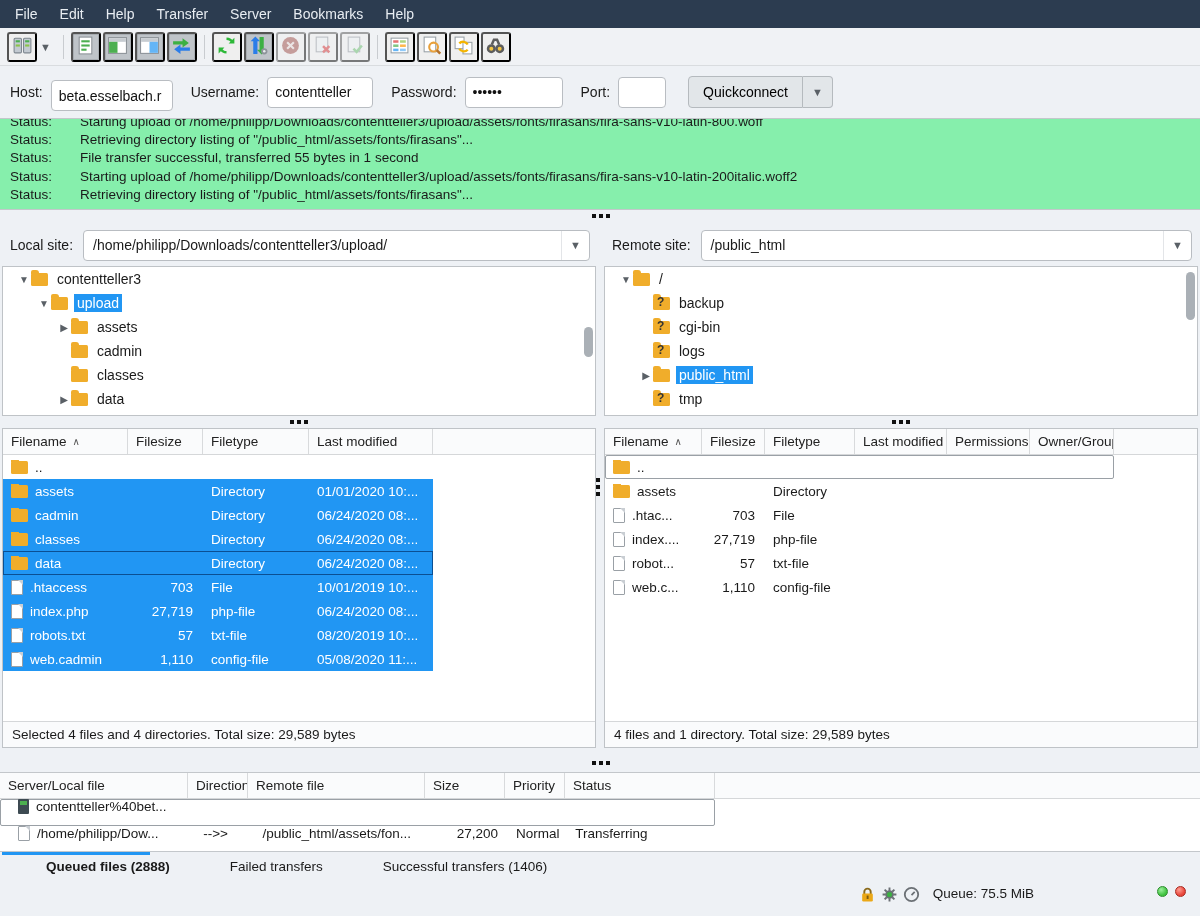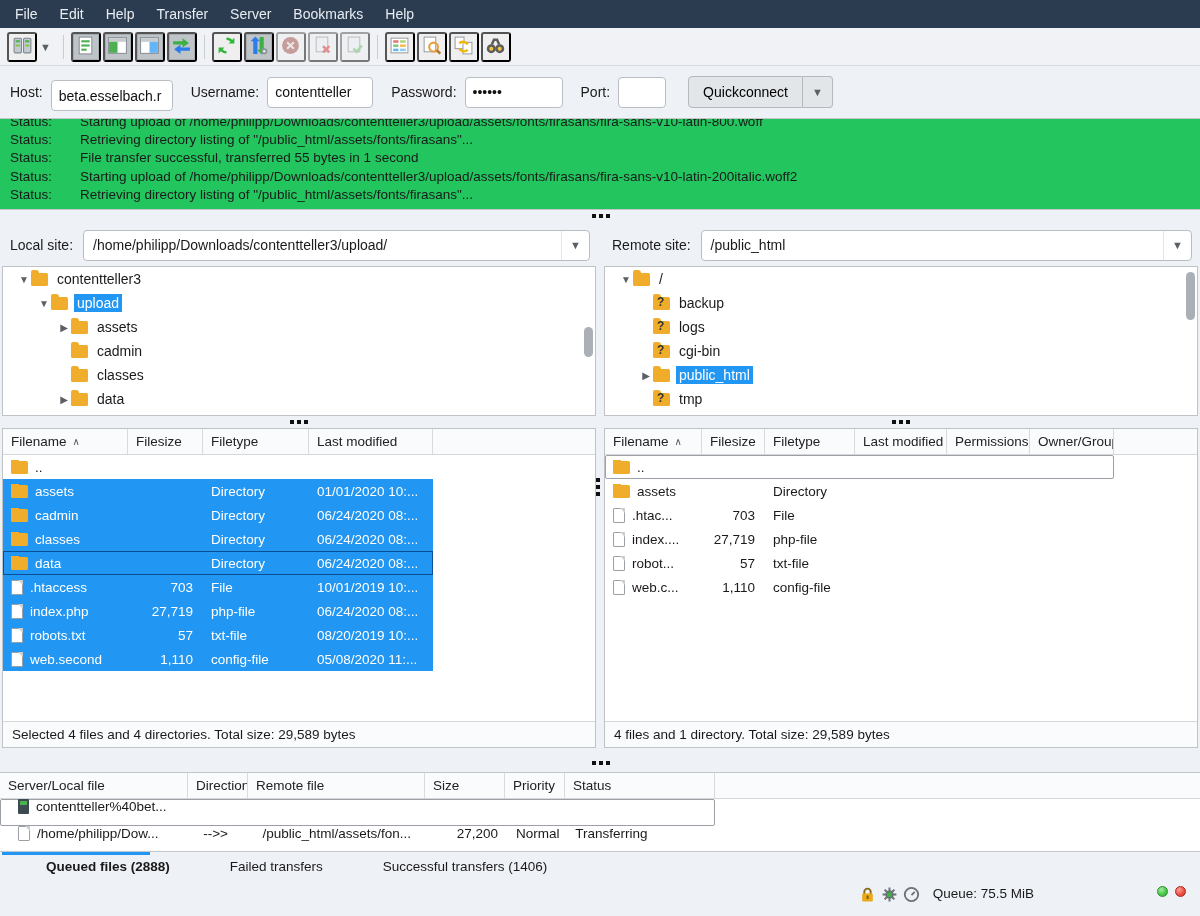--- a/index.html
+++ b/index.html
@@ -28,21 +28,21 @@
   .qc-label { font-size:14px; margin:0 8px 0 18px; }
   .qc-label:first-child { margin-left:0; }
   .qc-input { height:31px; border:1px solid #b9bdc2; border-radius:4px; background:#fff;
     font-family:"Liberation Sans",sans-serif; font-size:14px; padding:0 7px; color:#111; }
   #qc-btn { height:32px; margin-left:22px; padding:0 14px; background:#e2e6e9; border:1px solid #b5babe;
     border-radius:4px 0 0 4px; font-size:14px; }
   #qc-btn-caret { height:32px; width:30px; background:#e2e6e9; border:1px solid #b5babe; border-left:none;
     border-radius:0 4px 4px 0; font-size:11px; color:#5a6066; display:flex; align-items:center; justify-content:center; }
 
   
-  #logpane { position:absolute; left:0; top:118px; width:1200px; height:92px; background:#22c55e;
+  #logpane { position:absolute; left:0; top:118px; width:1200px; height:92px; background:#86efac;
     border-top:1px solid #c3c7cb; border-bottom:1px solid #c3c7cb; overflow:hidden; }
   #log-rows { margin-top:-7px; }
   .log-row { display:flex; height:18.4px; align-items:center; white-space:nowrap; }
   .log-label { width:80px; padding-left:10px; flex:none; }
   .log-msg { flex:1; overflow:hidden; }
 
   
   .grip-h { position:absolute; display:flex; gap:3px; }
   .grip-h i, .grip-v i { width:4px; height:4px; background:#111; display:block; }
   .grip-v { position:absolute; display:flex; flex-direction:column; gap:3px; }
@@ -422,21 +422,21 @@
                 <span class="ic-file"></span>
                 <span>robots.txt</span>
               </div>
               <div class="f-cell num" style="width: 75px;">57</div>
               <div class="f-cell" style="width: 106px;">txt-file</div>
               <div class="f-cell" style="width: 124px;">08/20/2019 10:...</div>
             </div>
             <div class="f-row selected" style="width: 430px;">
               <div class="f-cell" style="width: 125px;">
                 <span class="ic-file"></span>
-                <span>web.second</span>
+                <span>web.cadmin</span>
               </div>
               <div class="f-cell num" style="width: 75px;">1,110</div>
               <div class="f-cell" style="width: 106px;">config-file</div>
               <div class="f-cell" style="width: 124px;">05/08/2020 11:...</div>
             </div>
           </div>
         <div class="pane-status">Selected 4 files and 4 directories. Total size: 29,589 bytes</div>
       </div>
     </div>
 
@@ -456,26 +456,26 @@
             <span class="tree-label">/</span>
           </div>
           <div class="tree-row" style="padding-left: 34px;">
             <span class="tree-arrow"></span>
             <span class="ic-folder q"></span>
             <span class="tree-label">backup</span>
           </div>
           <div class="tree-row" style="padding-left: 34px;">
             <span class="tree-arrow"></span>
             <span class="ic-folder q"></span>
-            <span class="tree-label">logs</span>
+            <span class="tree-label">cgi-bin</span>
           </div>
           <div class="tree-row" style="padding-left: 34px;">
             <span class="tree-arrow"></span>
             <span class="ic-folder q"></span>
-            <span class="tree-label">cgi-bin</span>
+            <span class="tree-label">logs</span>
           </div>
           <div class="tree-row" style="padding-left: 34px;">
             <span class="tree-arrow">▶</span>
             <span class="ic-folder"></span>
             <span class="tree-label selected">public_html</span>
           </div>
           <div class="tree-row" style="padding-left: 34px;">
             <span class="tree-arrow"></span>
             <span class="ic-folder q"></span>
             <span class="tree-label">tmp</span>

